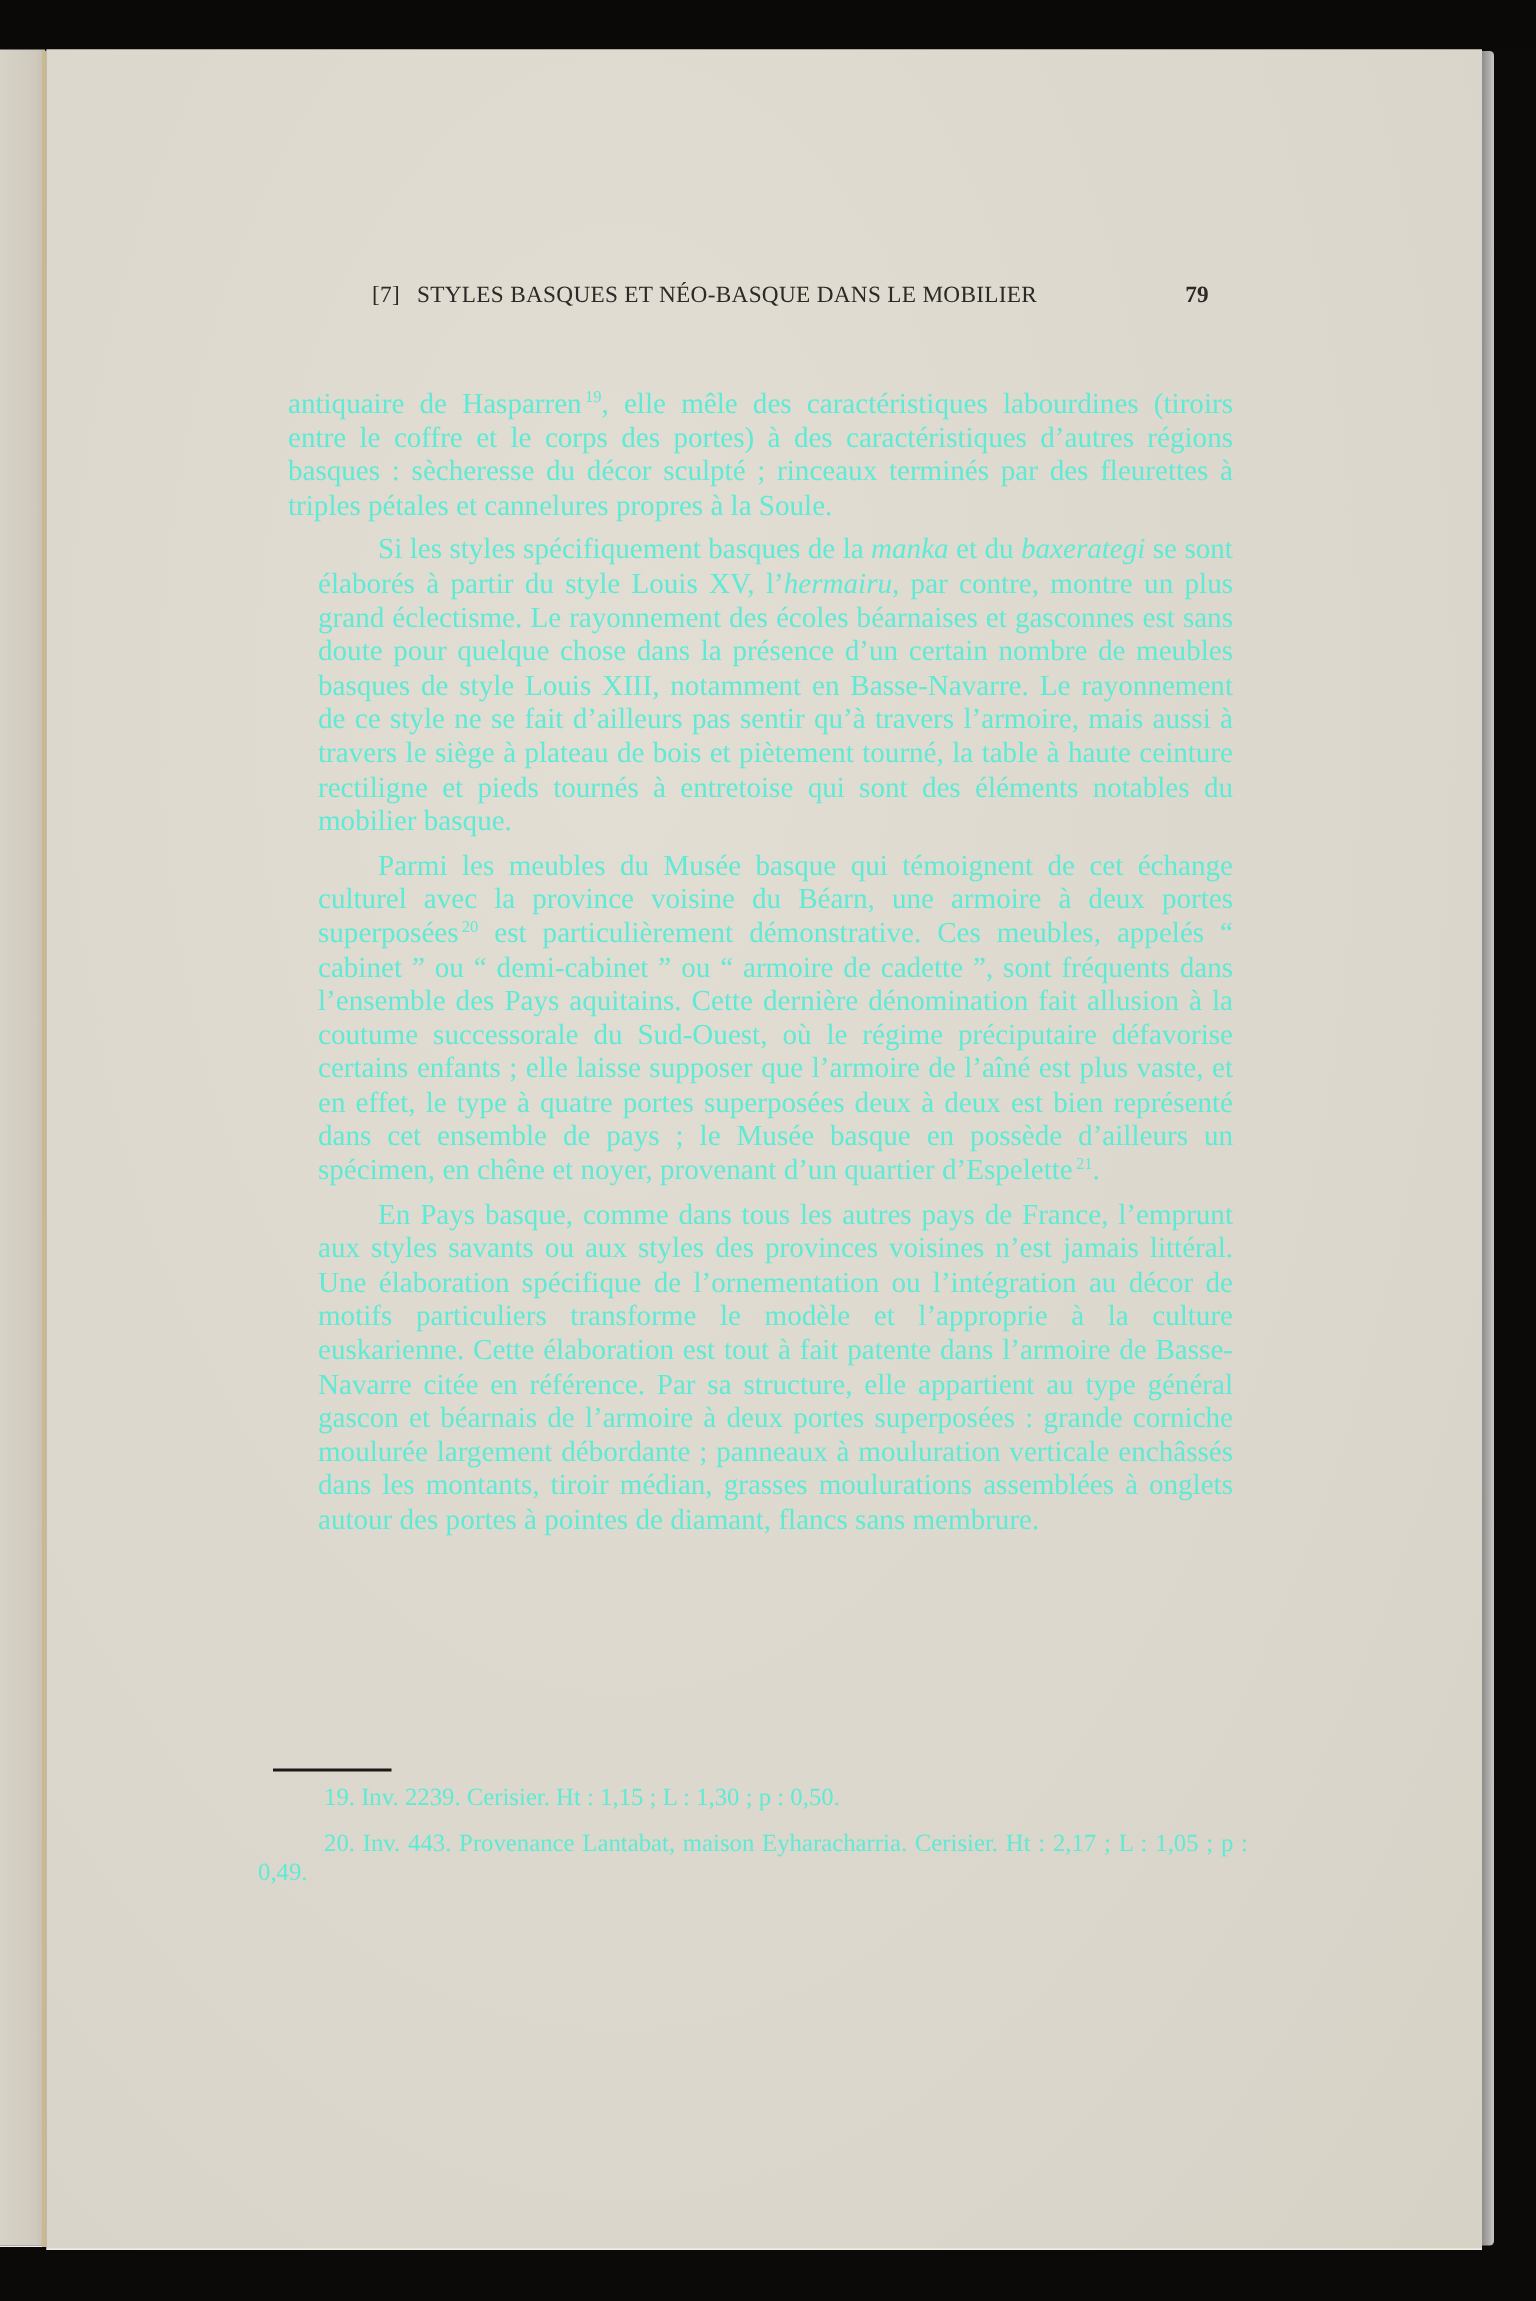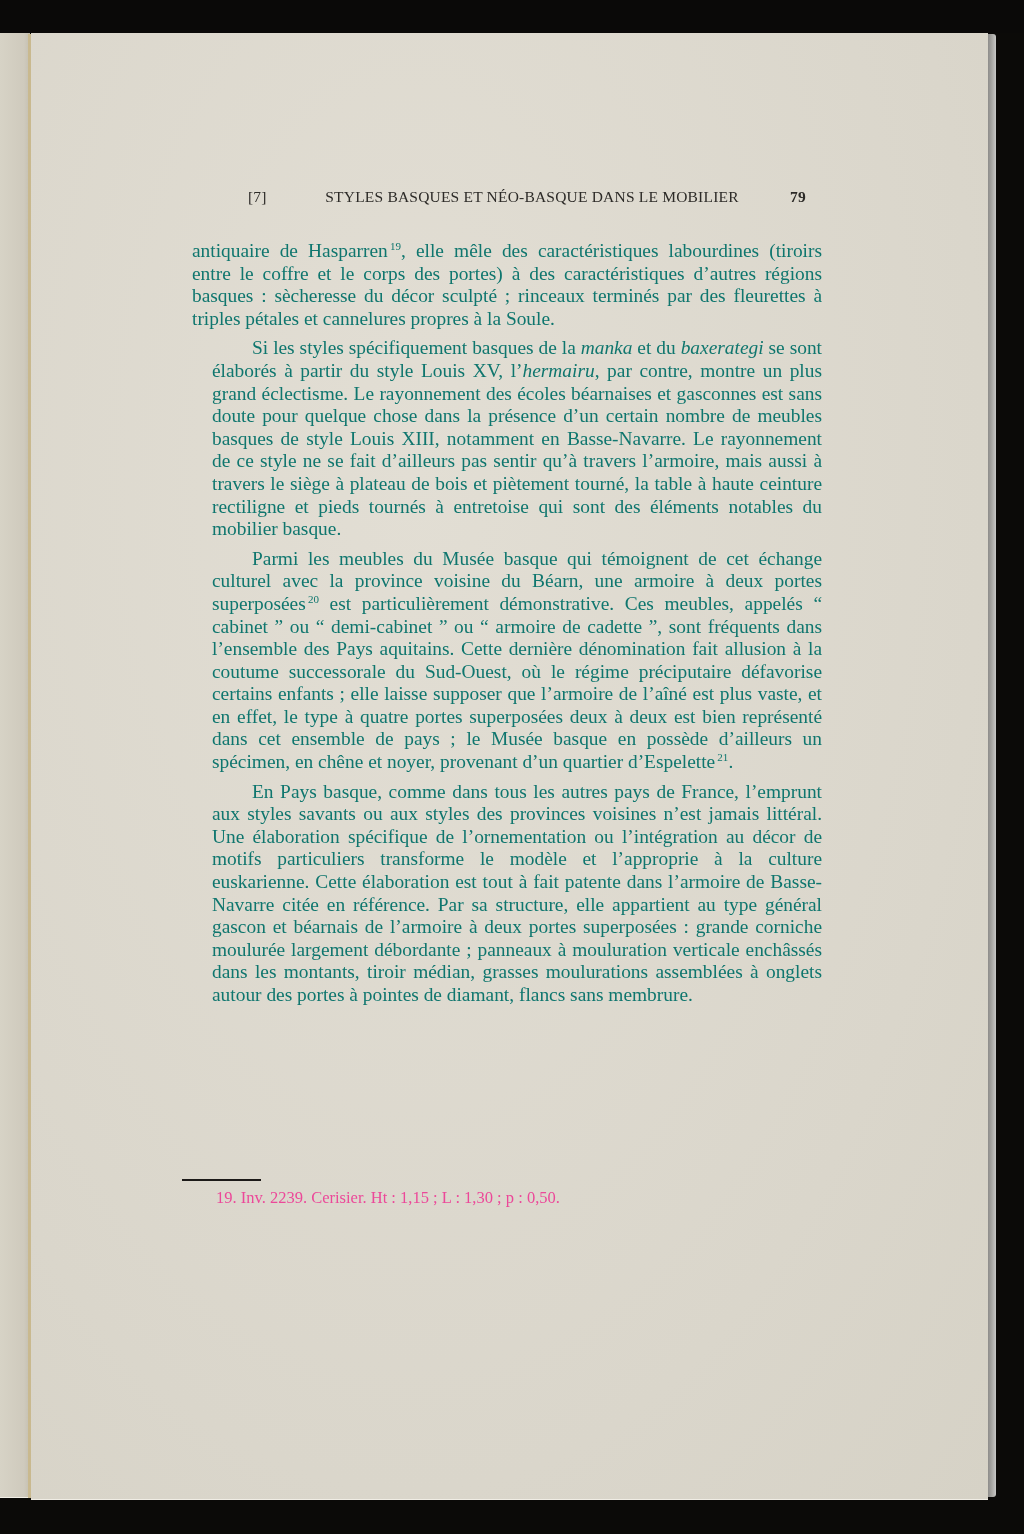--- a/index.html
+++ b/index.html
@@ -25,41 +25,41 @@
   .page-edge {
     position: absolute; left: 988px; top: 34px; width: 8px; height: 1463px;
     background: linear-gradient(to right, #8d8c8a, #a9a8a4 50%, #c8c8c6);
     border-radius: 0 3px 3px 0;
   }
   .running-head {
     position: absolute; left: 248px; top: 188px; width: 574px; height: 24px;
     font-size: 15.5px; color: #2c2a27; letter-spacing: 0.2px;
   }
   .running-head .folio-left { position: absolute; left: 0; top: 0; }
-  .running-head .title { position: absolute; left: 30px; right: 36px; top: 0; text-align: center; }
+  .running-head .title { position: absolute; left: 30px; right: 36px; top: 0; }
   .running-head .folio-right { position: absolute; right: 16px; top: 0; font-weight: bold; }
 
   .body-text {
-    position: absolute; left: 192px; top: 240px; width: 630px;
-    font-size: 19.4px; line-height: 22.6px; color: #0f766e;
+    position: absolute; left: 192px; top: 259px; width: 630px;
+    font-size: 19.4px; line-height: 22.6px; color: #5eead4;
     text-align: justify; hyphens: none;
   }
   .body-text p { margin: 0 0 7px 0; text-indent: 0; }
   .body-text p.indent { text-indent: 40px; margin-left: 20px; }
   .body-text p.first { text-indent: 0; }
   .body-text sup { font-size: 11px; line-height: 0; vertical-align: 7px; }
   .body-text i { font-style: italic; }
 
   .fn-rule {
     position: absolute; left: 182px; top: 1179px; width: 79px; height: 2px;
     background: #1c1a18;
   }
   .footnotes {
     position: absolute; left: 172px; top: 1188px; width: 660px;
-    font-size: 16.5px; line-height: 19.5px; color: #ec4899;
+    font-size: 16.5px; line-height: 19.5px; color: #5eead4;
   }
   .footnotes p { margin: 0 0 6px 0; text-indent: 44px; text-align: justify; }
   .footnotes .fn19 { margin-bottom: 11px; }
   .footnotes .fn20 { margin-bottom: 7px; }
 </style>
 </head>
 <body>
 
 <div class="backdrop-top"></div>
 <div class="left-page"></div>
@@ -77,13 +77,14 @@
   <p class="first"><span>antiquaire de Hasparren</span><sup> 19</sup><span>, elle mêle des caractéristiques labourdines (tiroirs entre le coffre et le corps des portes) à des caractéristiques d’autres régions basques : sècheresse du décor sculpté ; rinceaux terminés par des fleurettes à triples pétales et cannelures propres à la Soule.</span></p>
   <p class="indent"><span>Si les styles spécifiquement basques de la </span><i>manka</i><span> et du </span><i>baxerategi</i><span> se sont élaborés à partir du style Louis XV, l’</span><i>hermairu</i><span>, par contre, montre un plus grand éclectisme. Le rayonnement des écoles béarnaises et gascon­nes est sans doute pour quelque chose dans la présence d’un certain nombre de meubles basques de style Louis XIII, notamment en Basse-Navarre. Le rayonnement de ce style ne se fait d’ailleurs pas sentir qu’à travers l’armoire, mais aussi à travers le siège à plateau de bois et piète­ment tourné, la table à haute ceinture rectiligne et pieds tournés à entre­toise qui sont des éléments notables du mobilier basque.</span></p>
   <p class="indent"><span>Parmi les meubles du Musée basque qui témoignent de cet échange culturel avec la province voisine du Béarn, une armoire à deux portes superposées</span><sup> 20</sup><span> est particulièrement démonstrative. Ces meubles, appelés “ cabinet ” ou “ demi-cabinet ” ou “ armoire de cadette ”, sont fréquents dans l’ensemble des Pays aquitains. Cette dernière dénomination fait allu­sion à la coutume successorale du Sud-Ouest, où le régime préciputaire défavorise certains enfants ; elle laisse supposer que l’armoire de l’aîné est plus vaste, et en effet, le type à quatre portes superposées deux à deux est bien représenté dans cet ensemble de pays ; le Musée basque en possède d’ailleurs un spécimen, en chêne et noyer, provenant d’un quartier d’Es­pelette</span><sup> 21</sup><span>.</span></p>
   <p class="indent"><span>En Pays basque, comme dans tous les autres pays de France, l’em­prunt aux styles savants ou aux styles des provinces voisines n’est jamais littéral. Une élaboration spécifique de l’ornementation ou l’intégration au décor de motifs particuliers transforme le modèle et l’approprie à la cul­ture euskarienne. Cette élaboration est tout à fait patente dans l’armoire de Basse-Navarre citée en référence. Par sa structure, elle appartient au type général gascon et béarnais de l’armoire à deux portes superposées : grande corniche moulurée largement débordante ; panneaux à moulura­tion verticale enchâssés dans les montants, tiroir médian, grasses moulura­tions assemblées à onglets autour des portes à pointes de diamant, flancs sans membrure.</span></p>
 </div>
 
 <div class="fn-rule"></div>
 
 <div class="footnotes">
   <p class="fn19">19. Inv. 2239. Cerisier. Ht : 1,15 ; L : 1,30 ; p : 0,50.</p>
+  <p class="fn20">20. Inv. 443. Provenance Lantabat, maison Eyharacharria. Cerisier. Ht : 2,17 ; L : 1,05 ; p : 0,49.</p>
 </div>
 
 </body></html>

